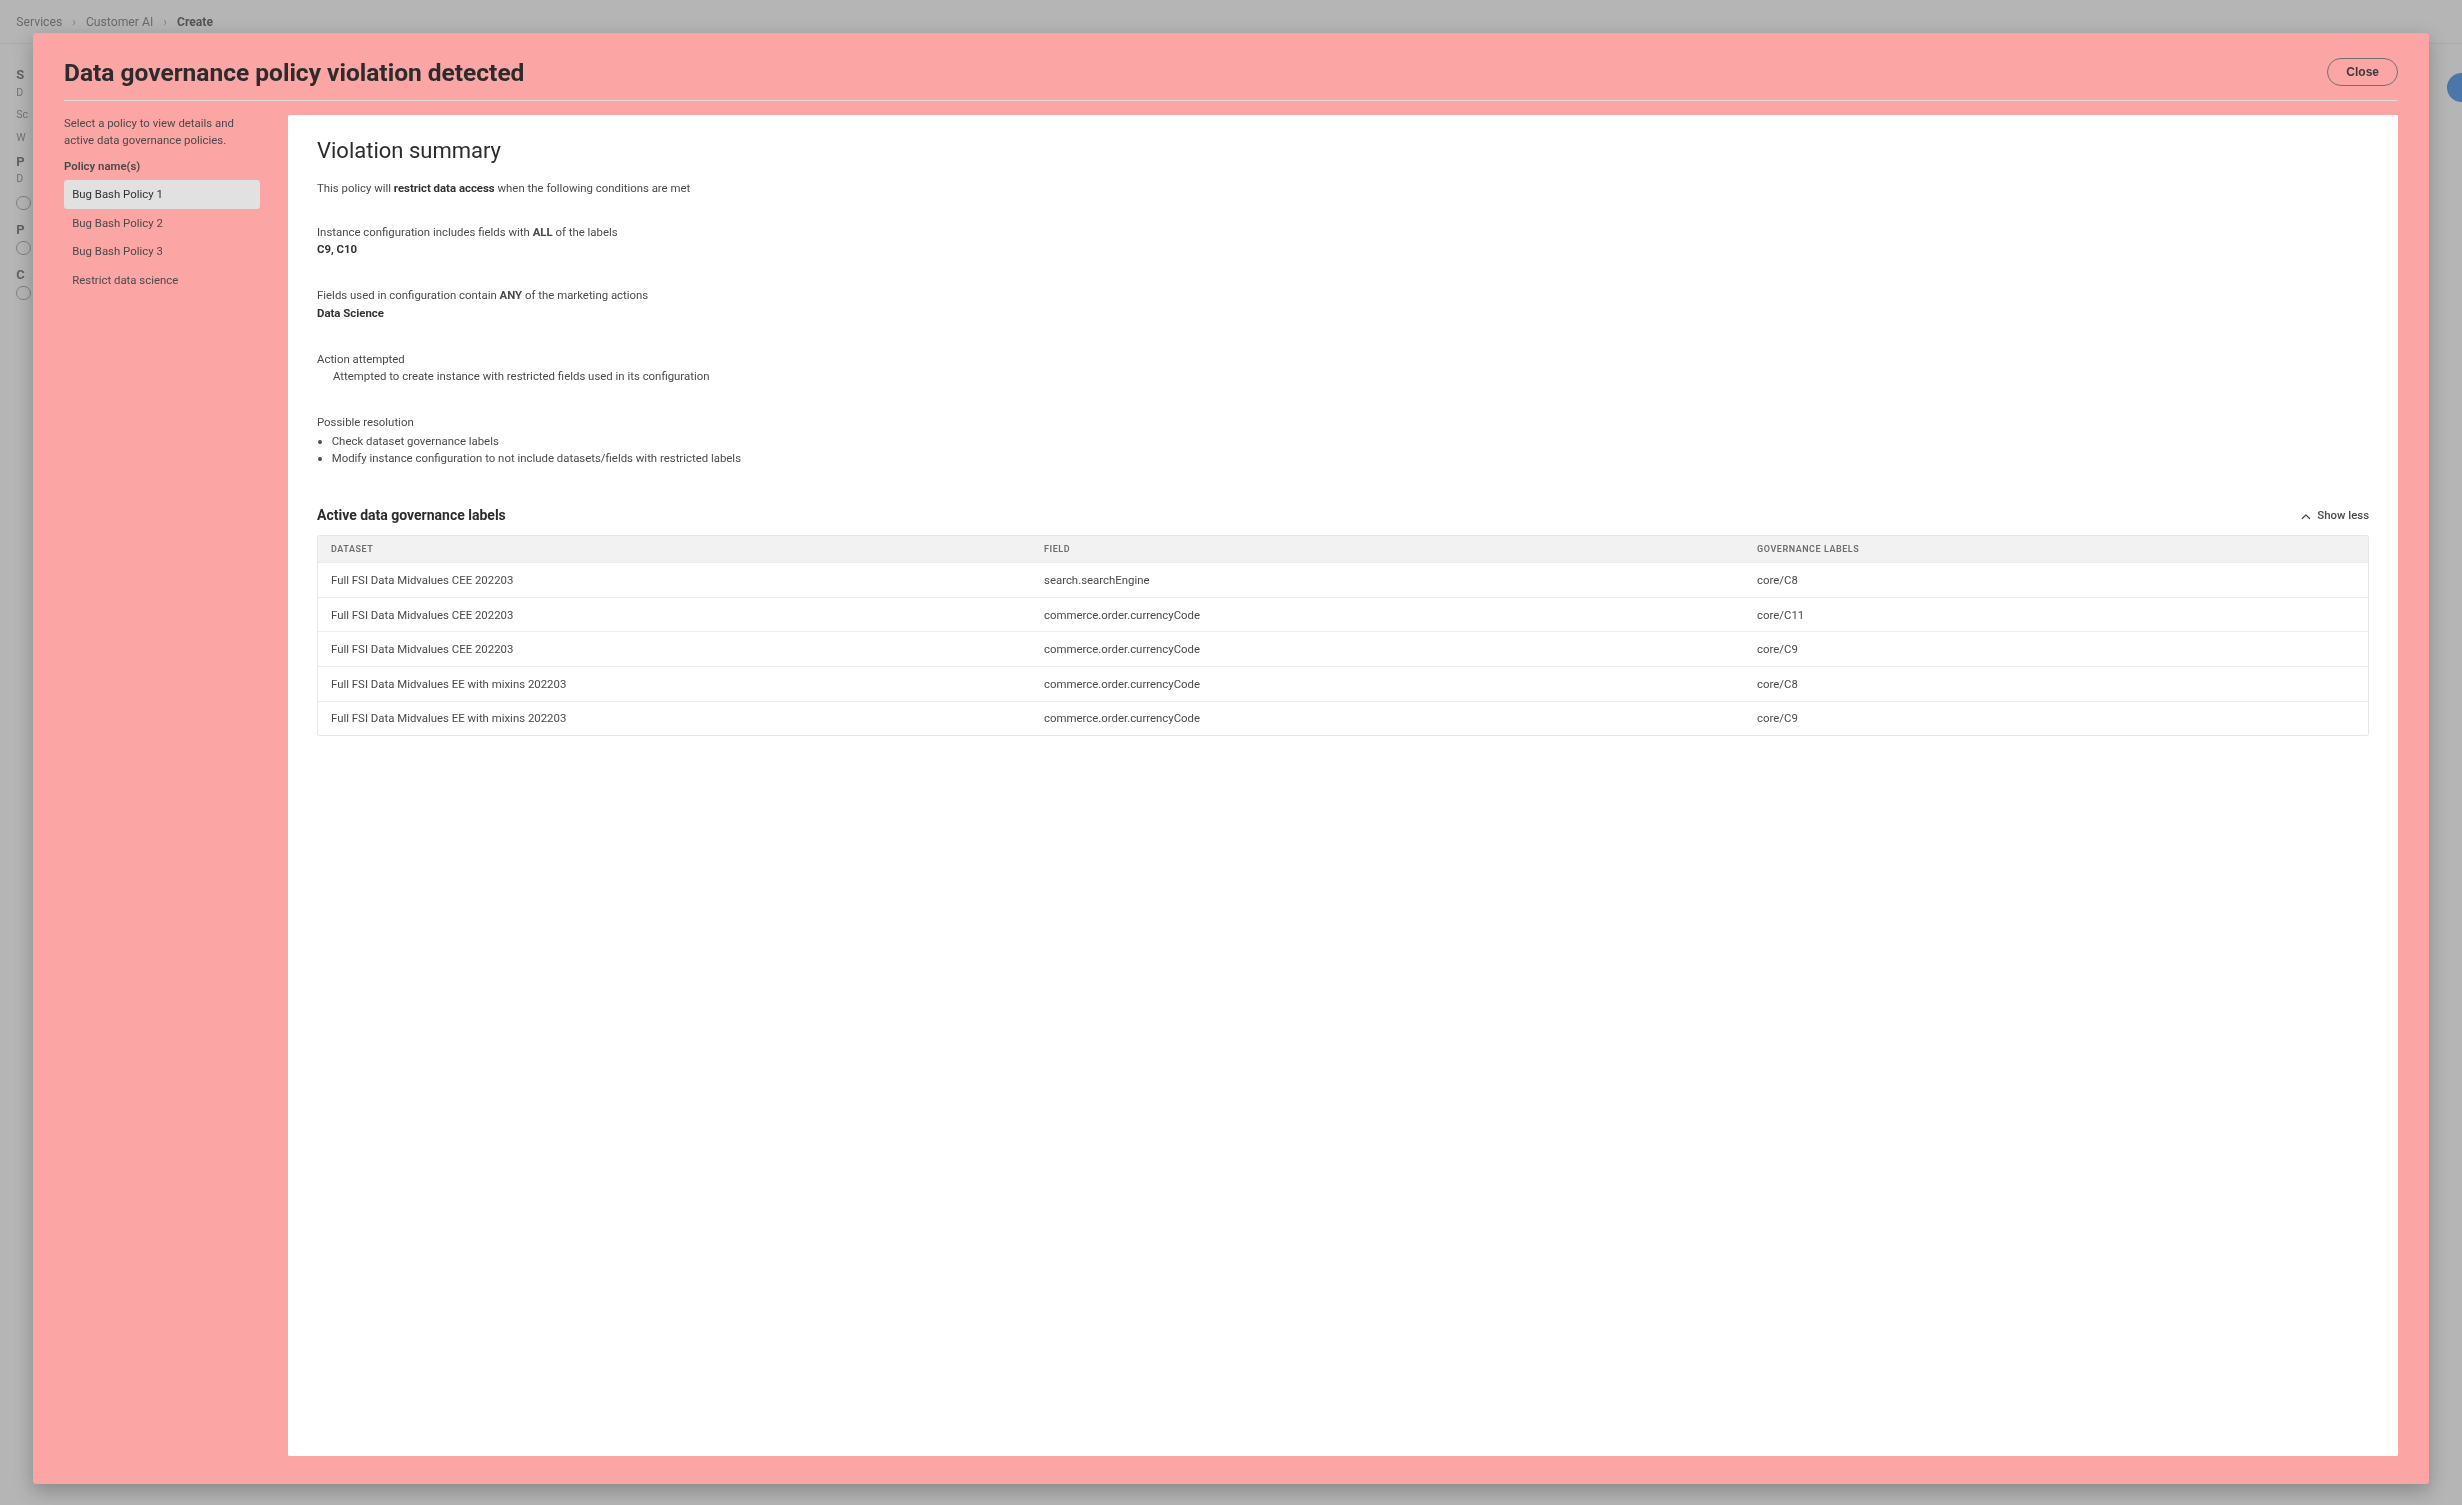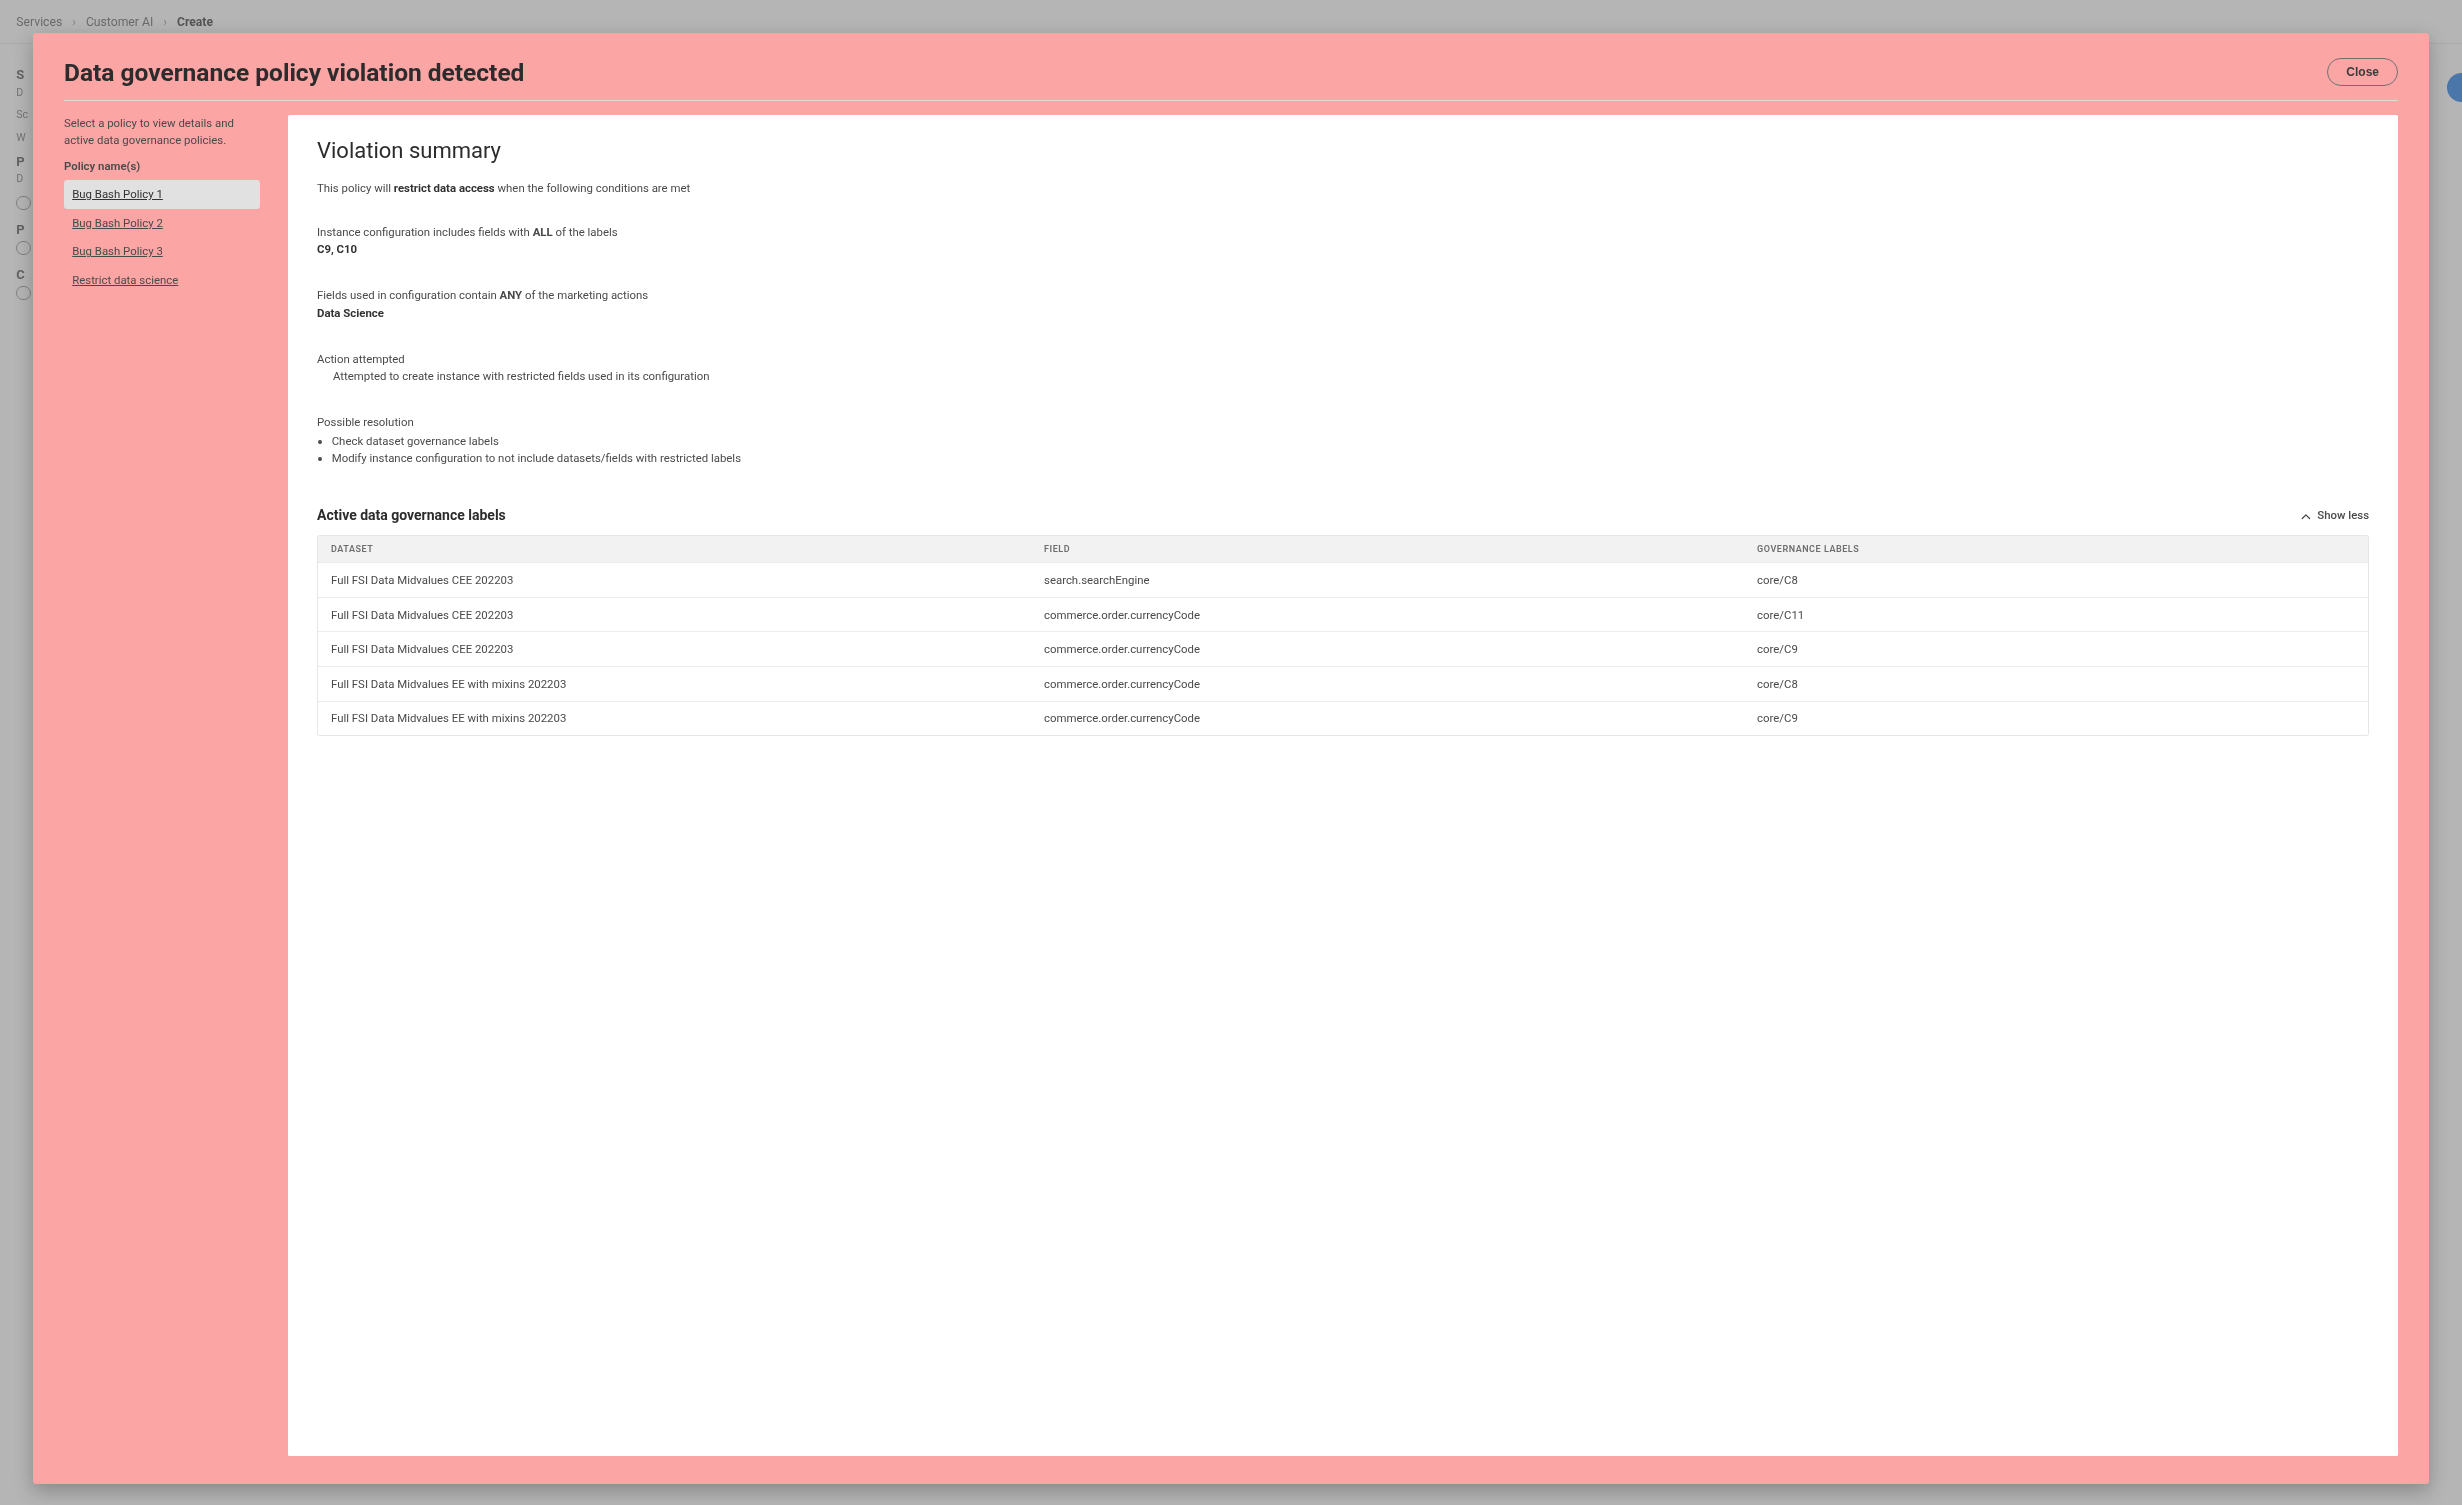--- a/index.html
+++ b/index.html
@@ -119,21 +119,20 @@
     color: #4a4a4a;
     margin-bottom: 6.5px;
   }
   .policy-list { display: flex; flex-direction: column; }
   .policy-item {
     padding: 7.3px 8.2px;
     font-size: 11.4px;
     color: #4a4a4a;
     border-radius: 3.3px;
     cursor: pointer;
-    text-decoration: underline;
   }
   .policy-item.selected {
     background: #e1e1e1;
     color: #323232;
   }
 
   .right-panel {
     flex: 1;
     background: #ffffff;
     border-radius: 1.6px;

